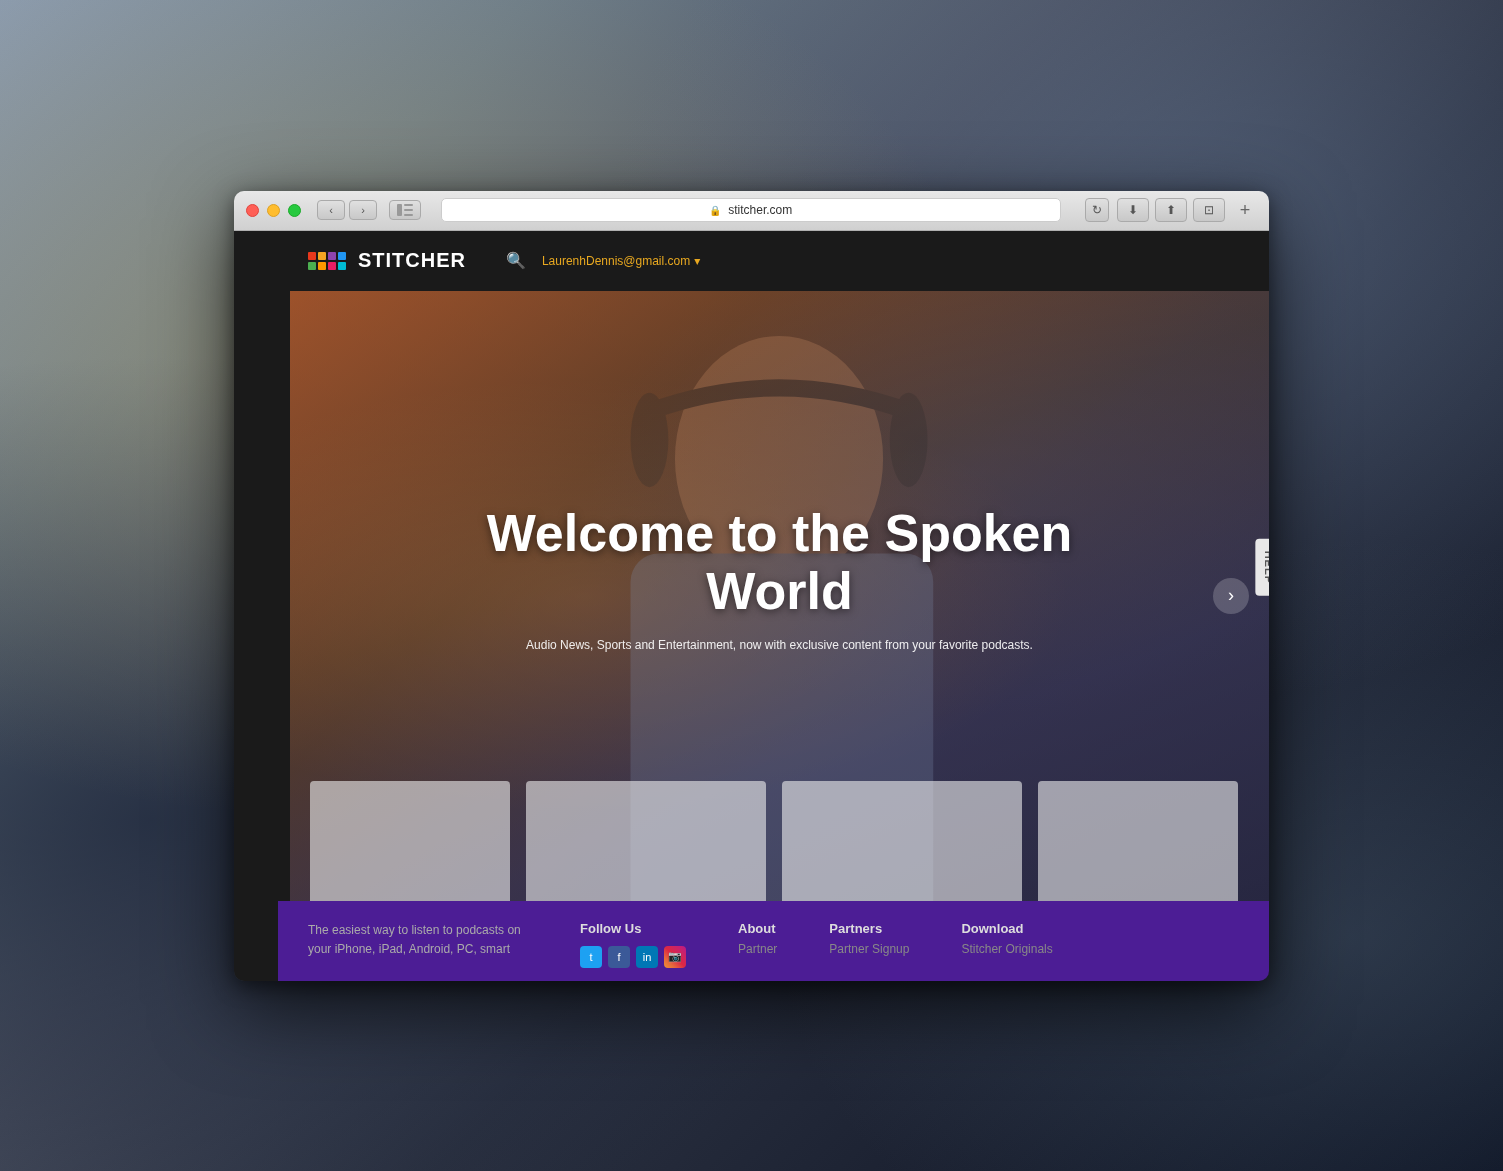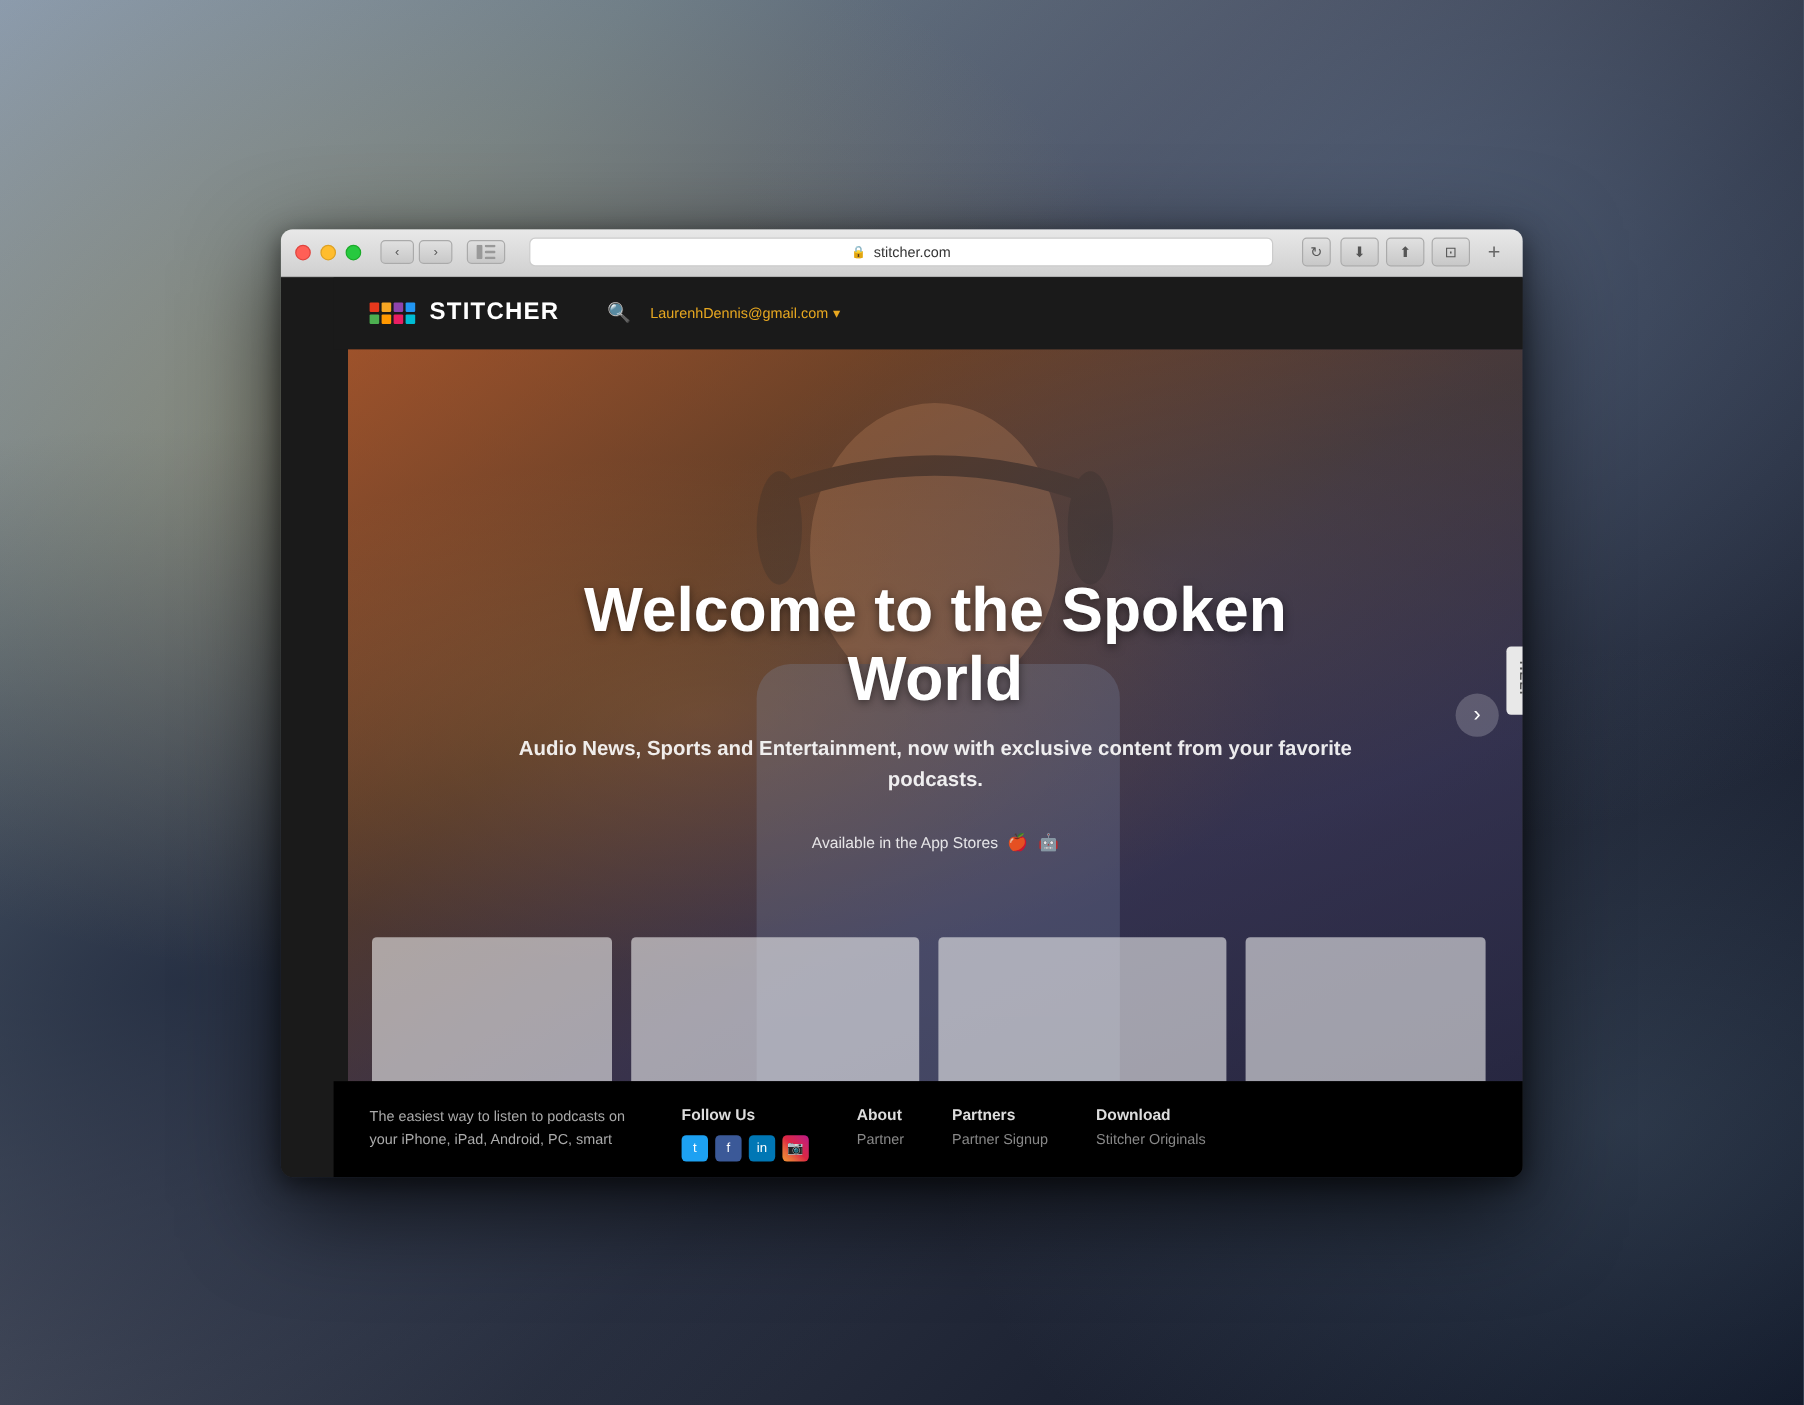--- a/index.html
+++ b/index.html
@@ -297,24 +297,24 @@
     .hero-title {
       font-size: 52px;
       font-weight: 800;
       color: white;
       line-height: 1.1;
       margin-bottom: 16px;
       text-shadow: 0 2px 8px rgba(0,0,0,0.5);
     }
 
     .hero-subtitle {
-      font-size: 17px;
+      font-size: 12px;
       color: rgba(255,255,255,0.9);
       margin-bottom: 32px;
-      font-weight: 700;
+      font-weight: 400;
       line-height: 1.5;
     }
 
     .cta-button {
       background: #2aacdb;
       color: white;
       border: none;
       padding: 16px 80px;
       font-size: 20px;
       font-weight: 400;
@@ -394,24 +394,24 @@
       align-items: center;
       justify-content: center;
       color: white;
       font-size: 18px;
       cursor: pointer;
       z-index: 10;
     }
 
     
     .site-footer {
-      background: #000000;
+      background: #4c1d95;
       padding: 20px 30px;
       display: flex;
-      gap: 40px;
+      gap: 52px;
       flex-shrink: 0;
       height: 80px;
       overflow: hidden;
     }
     .footer-desc {
       color: #aaa;
       font-size: 12px;
       line-height: 1.6;
       max-width: 220px;
     }
@@ -525,25 +525,20 @@
           <rect x="360" y="280" width="320" height="400" rx="30" fill="#8090b0"></rect>
           <ellipse cx="380" cy="160" rx="20" ry="50" fill="#2a2a2a"></ellipse>
           <ellipse cx="654" cy="160" rx="20" ry="50" fill="#2a2a2a"></ellipse>
           <path d="M380 130 Q517 80 654 130" stroke="#2a2a2a" stroke-width="18" fill="none"></path>
         </svg>
       </div>
 
       <div class="hero-content">
         <h1 class="hero-title">Welcome to the Spoken World</h1>
         <p class="hero-subtitle">Audio News, Sports and Entertainment, now with exclusive content from your favorite podcasts.</p>
-        <div class="app-store-note">
-          <span>Available in the App Stores</span>
-          <span class="store-icon">🍎</span>
-          <span class="store-icon">🤖</span>
-        </div>
       </div>
 
       <div class="hero-arrow">›</div>
 
       <div class="help-tab">HELP</div>
 
       <div class="card-previews">
         <div class="preview-card"></div>
         <div class="preview-card"></div>
         <div class="preview-card"></div>

